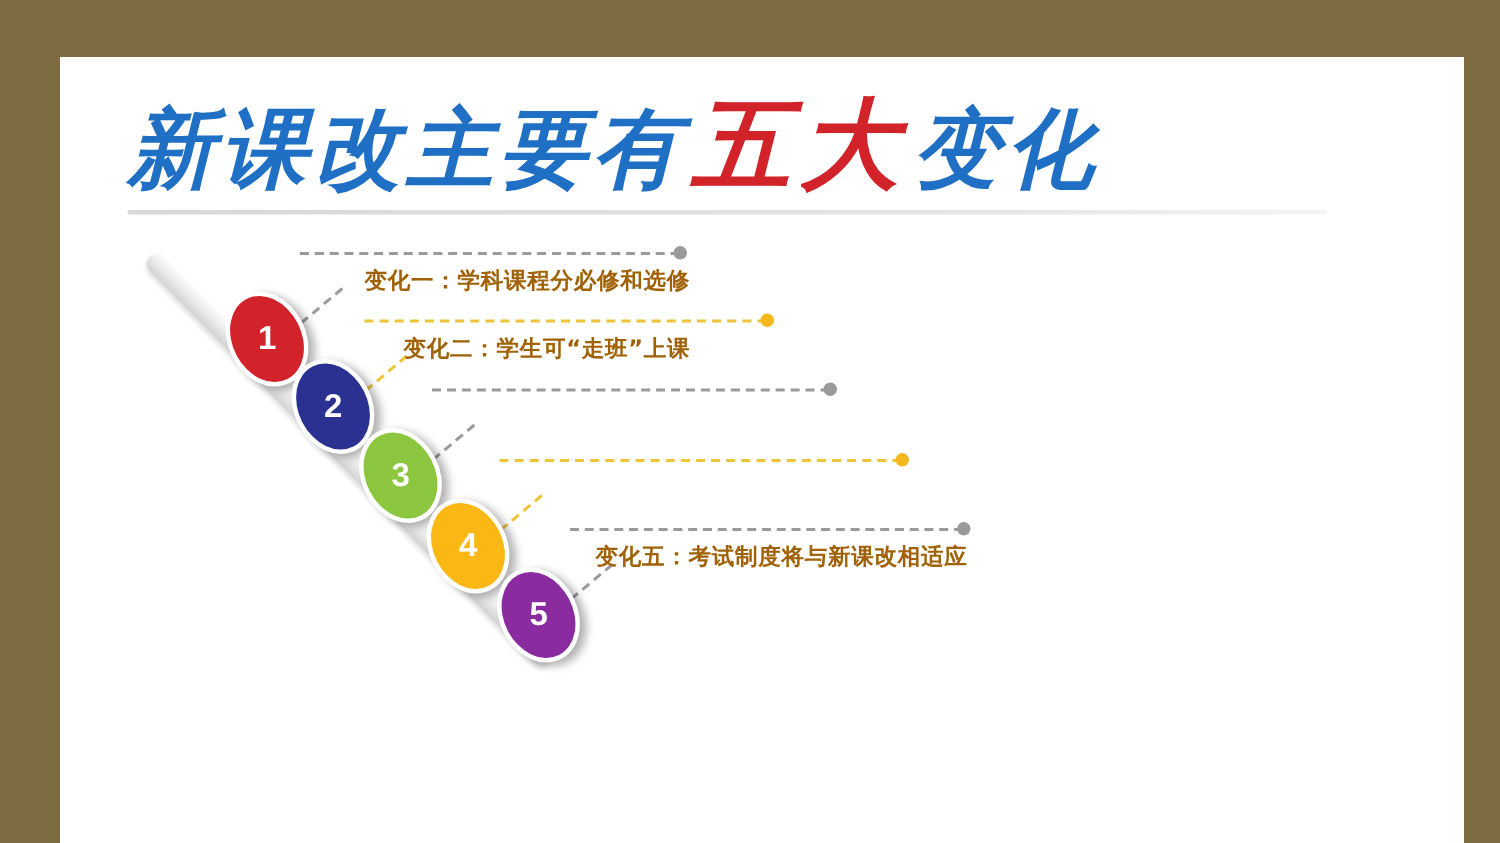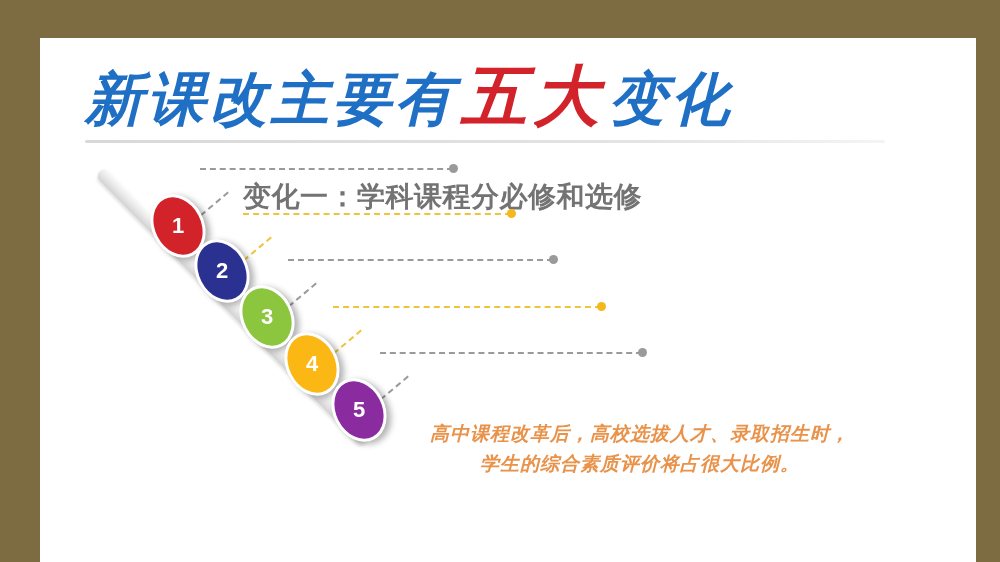--- a/index.html
+++ b/index.html
@@ -121,23 +121,23 @@
     border-radius: 50%;
     background: #9a9a9a;
   }
   .conn-dot.warm { background: #f5b81c; }
 
   
   .item-label {
     position: absolute;
     white-space: nowrap;
     font-family: "DejaVu Sans", "Liberation Sans", sans-serif;
-    font-size: 28px;
-    font-weight: 700;
-    color: #737373;
+    font-size: 15px;
+    font-weight: 700;
+    color: #a16207;
     letter-spacing: 0.5px;
   }
 
   
   #footer-note {
     position: absolute;
     left: 340px;
     top: 380px;
     width: 520px;
     color: #e8924a;
@@ -164,48 +164,46 @@
     <div id="diagonal-band"></div>
 
     <div class="conn-diag" style="left:137px; top:196px; width:66px; transform:rotate(-40deg);"></div>
     <div class="conn-horiz" style="left:160px; top:130px; width:253px;"></div>
     <div class="conn-dot" style="left:409px; top:126px;"></div>
     <div class="item-label" style="left:203px; top:140px;">变化一：学科课程分必修和选修</div>
 
     <div class="conn-diag warm" style="left:180px; top:241px; width:66px; transform:rotate(-40deg);"></div>
     <div class="conn-horiz warm" style="left:203px; top:175px; width:268px;"></div>
     <div class="conn-dot warm" style="left:467px; top:171px;"></div>
+    <div class="item-label" style="left:229px; top:185px;">变化二：学生可“走班”上课</div>
 
     <div class="conn-diag" style="left:225px; top:287px; width:66px; transform:rotate(-40deg);"></div>
     <div class="conn-horiz" style="left:248px; top:221px; width:265px;"></div>
     <div class="conn-dot" style="left:509px; top:217px;"></div>
 
     <div class="conn-diag warm" style="left:270px; top:334px; width:66px; transform:rotate(-40deg);"></div>
     <div class="conn-horiz warm" style="left:293px; top:268px; width:268px;"></div>
     <div class="conn-dot warm" style="left:557px; top:264px;"></div>
 
     <div class="conn-diag" style="left:317px; top:380px; width:66px; transform:rotate(-40deg);"></div>
     <div class="conn-horiz" style="left:340px; top:314px; width:262px;"></div>
     <div class="conn-dot" style="left:598px; top:310px;"></div>
+    <div class="item-label" style="left:357px; top:324px;">变化五：考试制度将与新课改相适应</div>
 
     <div class="node" style="left:112px; top:155px; background:#d2232a;">
       <span>1</span>
     </div>
     <div class="node" style="left:156px; top:200px; background:#2b3191;">
       <span>2</span>
     </div>
     <div class="node" style="left:201px; top:246px; background:#8cc63e;">
       <span>3</span>
     </div>
     <div class="node" style="left:246px; top:293px; background:#fbb713;">
       <span>4</span>
     </div>
     <div class="node" style="left:293px; top:339px; background:#8a2ca0;">
       <span>5</span>
     </div>
 
-    <div id="footer-note">
-      <div>高中课程改革后，高校选拔人才、录取招生时，</div>
-      <div>学生的综合素质评价将占很大比例。</div>
-    </div>
 
   </div>
 </div>
 
 </body></html>

